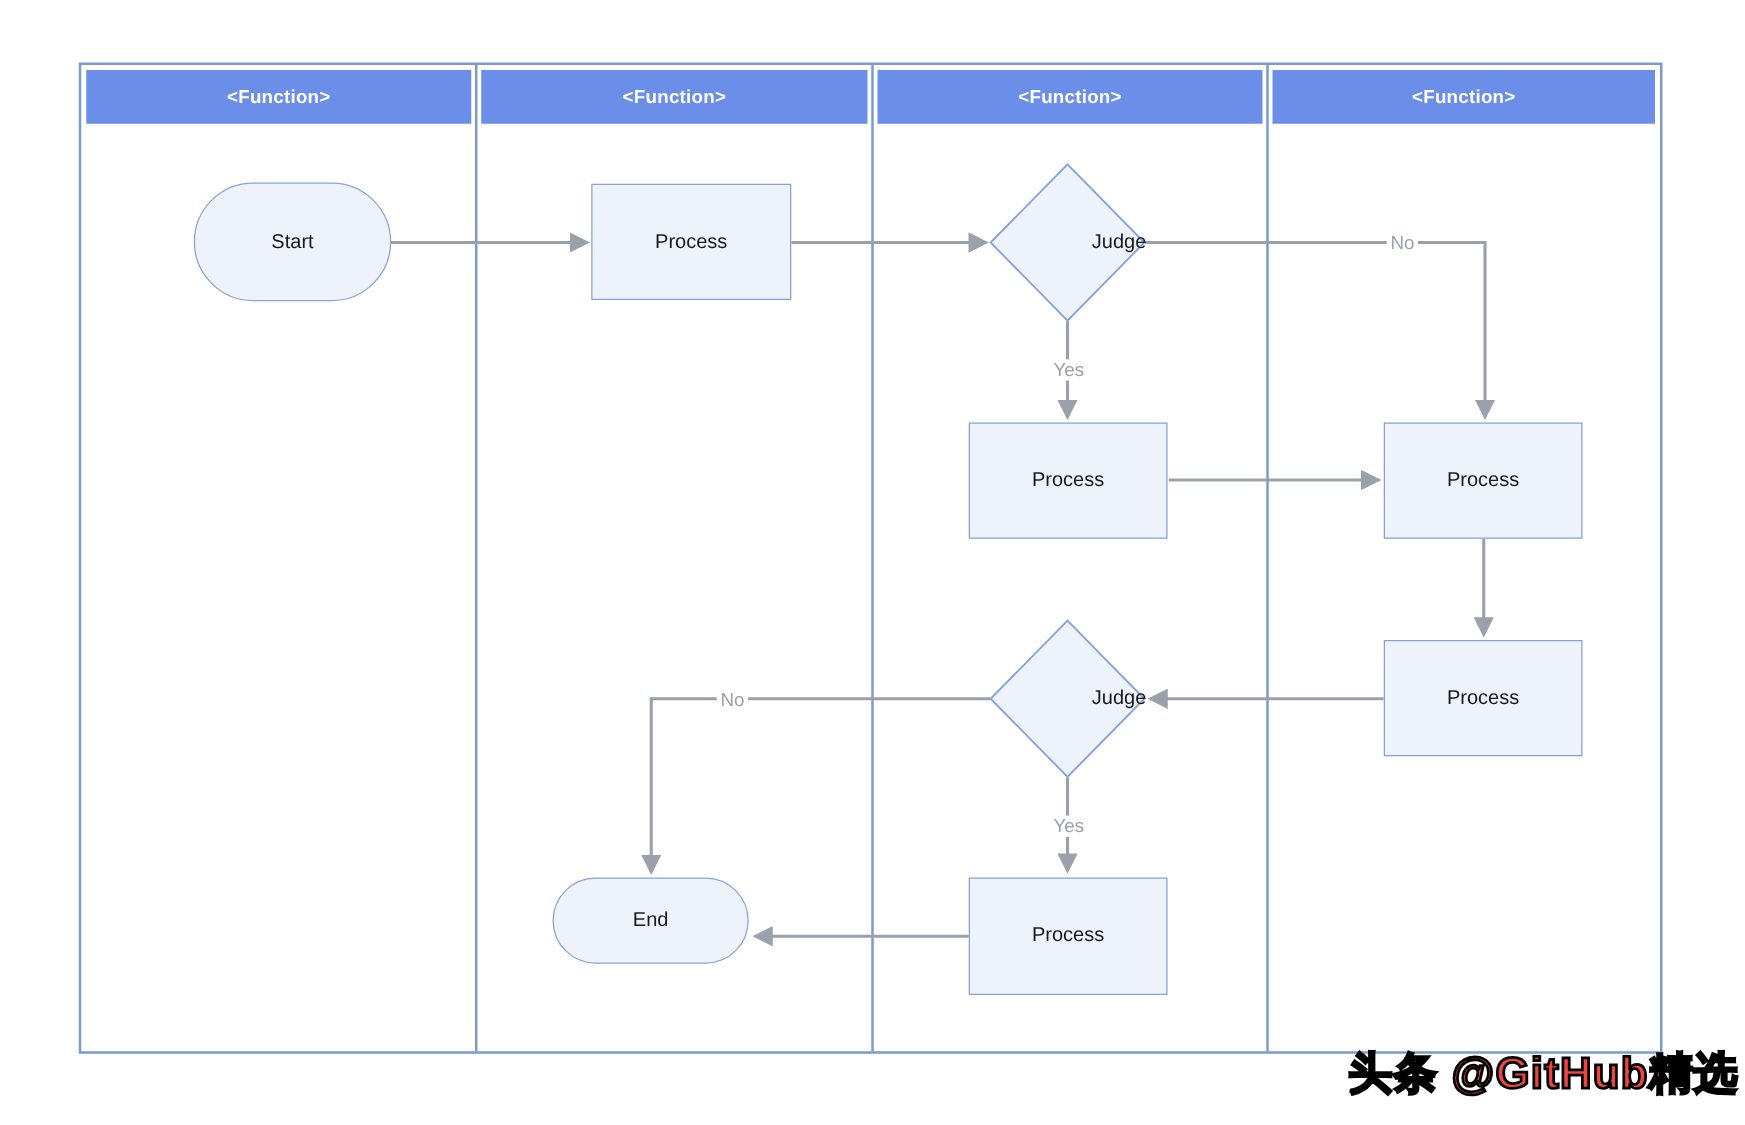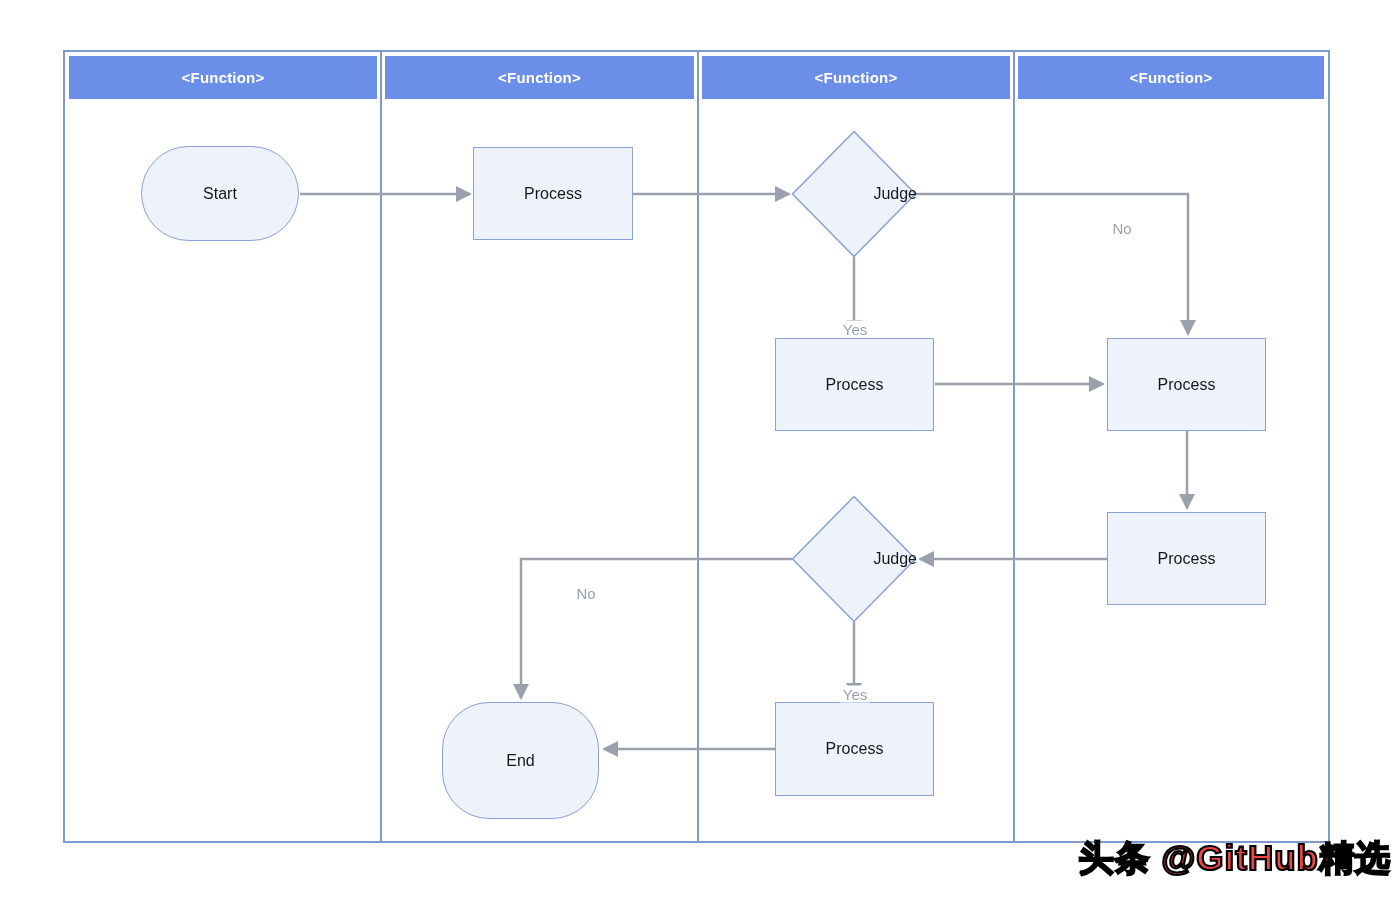--- a/index.html
+++ b/index.html
@@ -32,42 +32,42 @@
   .edges{position:absolute;left:0;top:0;width:1396px;height:900px;z-index:2;pointer-events:none;}
   .edges path{stroke:var(--arrow);stroke-width:2.5px;fill:none;}
   #arrowhead path{fill:var(--arrow);stroke:none;}
 
   .node{
     position:absolute;z-index:3;
     background:var(--node-fill);border:1.5px solid var(--node-border);
     display:flex;align-items:center;justify-content:center;
     font-size:16px;color:#17181a;box-sizing:border-box;
   }
-  #n-start{left:141px;top:146px;width:158px;height:95px;border-radius:48px;}
+  #n-start{left:155px;top:146px;width:158px;height:95px;border-radius:48px;}
   #n-p1{left:473px;top:147px;width:160px;height:93px;}
   #n-p2{left:775px;top:338px;width:159px;height:93px;}
   #n-p3{left:1107px;top:338px;width:159px;height:93px;}
   #n-p4{left:1107px;top:512px;width:159px;height:93px;}
   #n-p5{left:775px;top:702px;width:159px;height:94px;}
-  #n-end{left:442px;top:702px;width:157px;height:117px;border-radius:47px;}
+  #n-end{left:442px;top:702px;width:157px;height:69px;border-radius:47px;}
 
   .judge{
     position:absolute;z-index:3;width:126px;height:128px;
     display:flex;align-items:center;justify-content:flex-end;
     font-size:16px;color:#17181a;
   }
   #n-j1{left:791px;top:130px;}
   #n-j2{left:791px;top:495px;}
   .judge svg{position:absolute;left:0;top:0;}
   .judge polygon{fill:var(--node-fill);stroke:var(--node-border);stroke-width:1.5;}
   .judge span{position:relative;z-index:1;}
 
   .edge-label{
     position:absolute;z-index:4;transform:translate(-50%,-50%);
-    background:#ffffff;padding:0 3px;color:var(--label-text);font-size:15px;margin-top:33px;
+    background:#ffffff;padding:0 3px;color:var(--label-text);font-size:15px;
   }
   #lbl-no1{left:1122px;top:195px;}
   #lbl-yes1{left:855px;top:296px;}
   #lbl-no2{left:586px;top:560px;}
   #lbl-yes2{left:855px;top:661px;}
 
   .watermark{
     position:absolute;right:5px;top:835px;z-index:5;
     font-size:35px;font-weight:bold;white-space:nowrap;
     color:#ef4444;-webkit-text-stroke:2.2px #000000;

